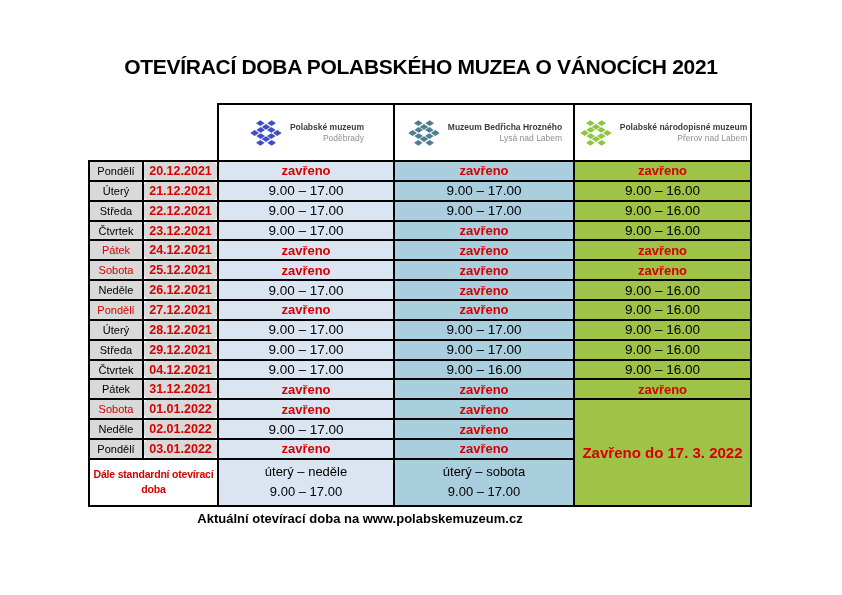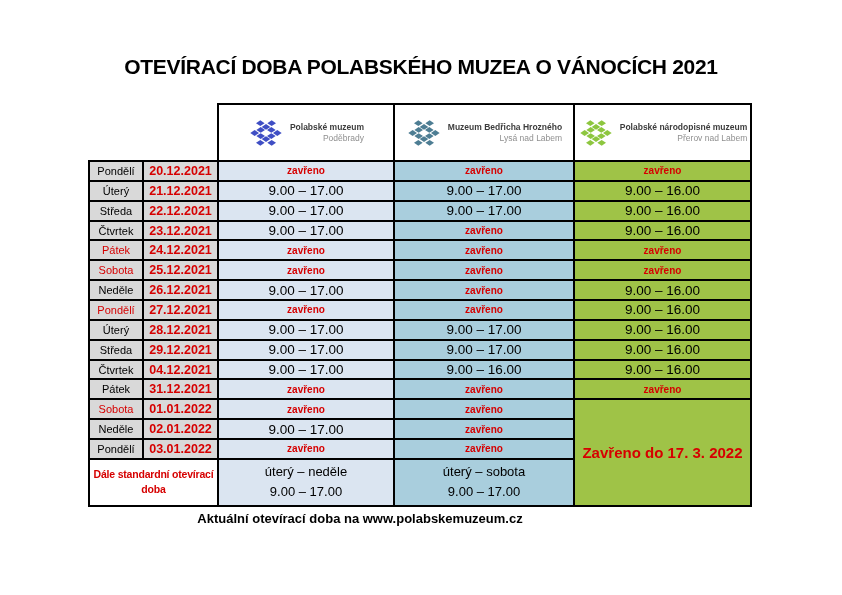--- a/index.html
+++ b/index.html
@@ -31,26 +31,26 @@
   td.nb{border:none;background:transparent;}
   .logo-cell{background:#fff;}
   .logo-wrap{display:flex;align-items:center;justify-content:center;gap:6px;padding:0 2px;}
   .logo{width:36px;height:36px;flex:0 0 36px;display:block;}
   .logo svg{width:36px;height:36px;display:block;}
   .lt{display:flex;flex-direction:column;text-align:right;line-height:1.25;}
   .ln{font-weight:bold;font-size:8.5px;color:#3d3d3d;}
   .lc{font-size:8.5px;color:#8f8f8f;}
   td.day{background:var(--daybg,#d9d9d9);font-size:11px;color:#000;}
   td.day.red{color:var(--red,#d60000);}
-  td.date{background:var(--daybg,#d9d9d9);font-size:12.5px;font-weight:bold;color:var(--red,#d60000);}
+  td.date{background:var(--daybg,#d9d9d9);font-size:12.5px;font-weight:bold;color:var(--red,#d60000);border-radius:8px;}
   td.c0{background:var(--col0,#dbe5f1);}
   td.c1{background:var(--col1,#a9cedd);}
   td.c2{background:var(--col2,#9fc347);}
   tbody td{font-size:13.5px;color:#000;}
-  td.closed{color:var(--red,#d60000);font-weight:bold;font-size:10px;}
+  td.closed{color:var(--red,#d60000);font-weight:bold;font-size:13px;}
   td.merged{color:var(--red,#d60000);font-weight:bold;font-size:15px;}
   td.std-label{
     background:#fff;color:var(--red,#d60000);font-weight:bold;
     font-size:10.5px;line-height:1.45;padding:0 3px;letter-spacing:-0.2px;
   }
   td.std-hours{font-size:13px;line-height:1.6;}
   .footer{
     position:absolute;top:511px;left:0;width:720px;
     text-align:center;font-weight:bold;font-size:13px;color:#000;
   }

